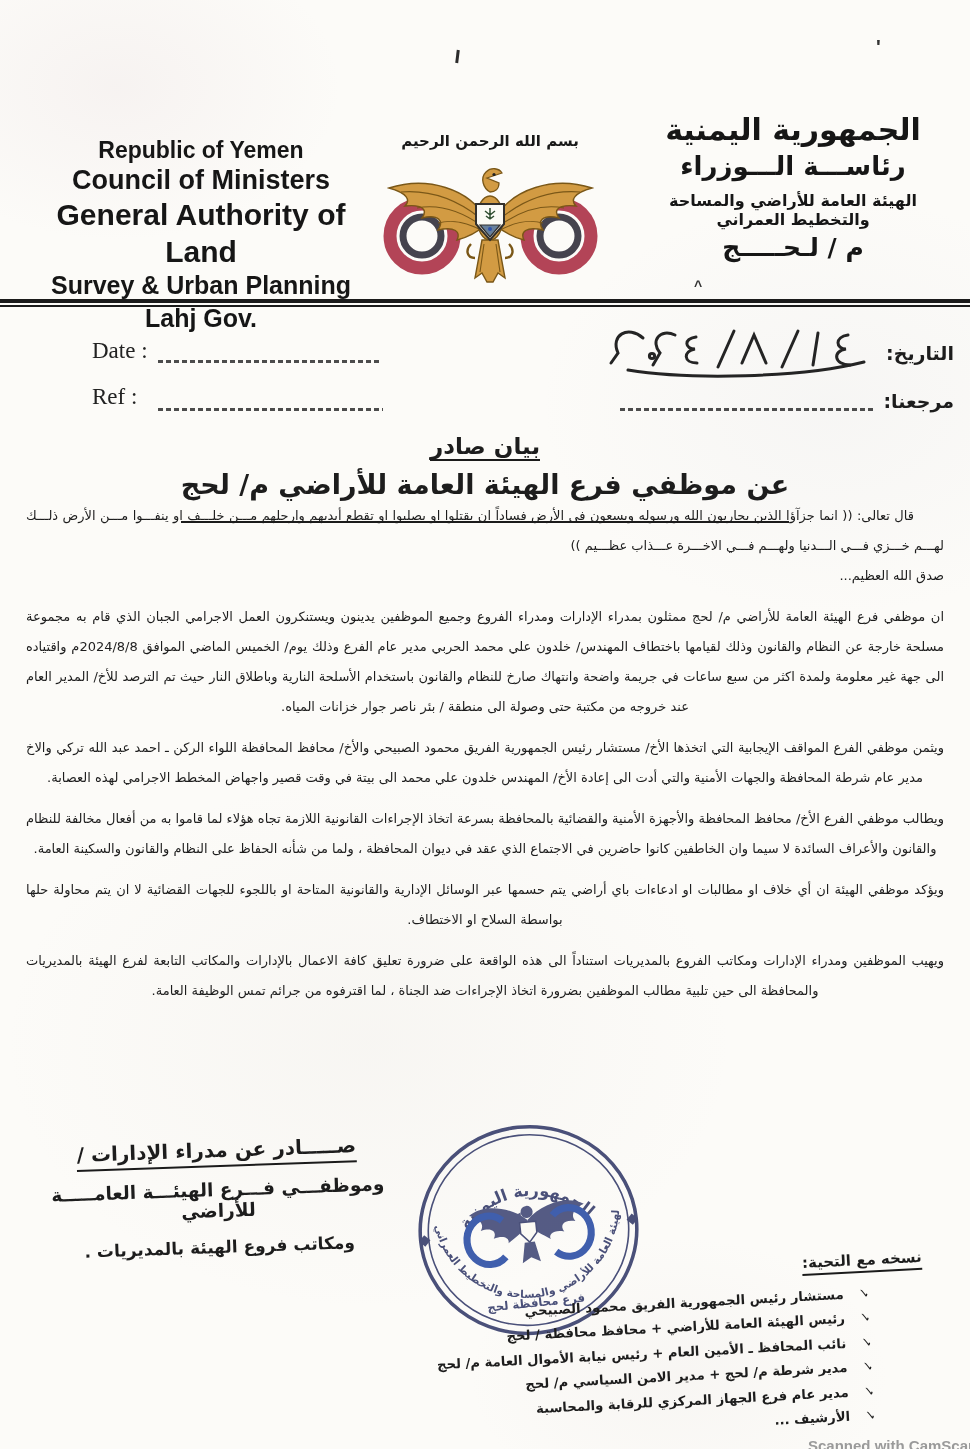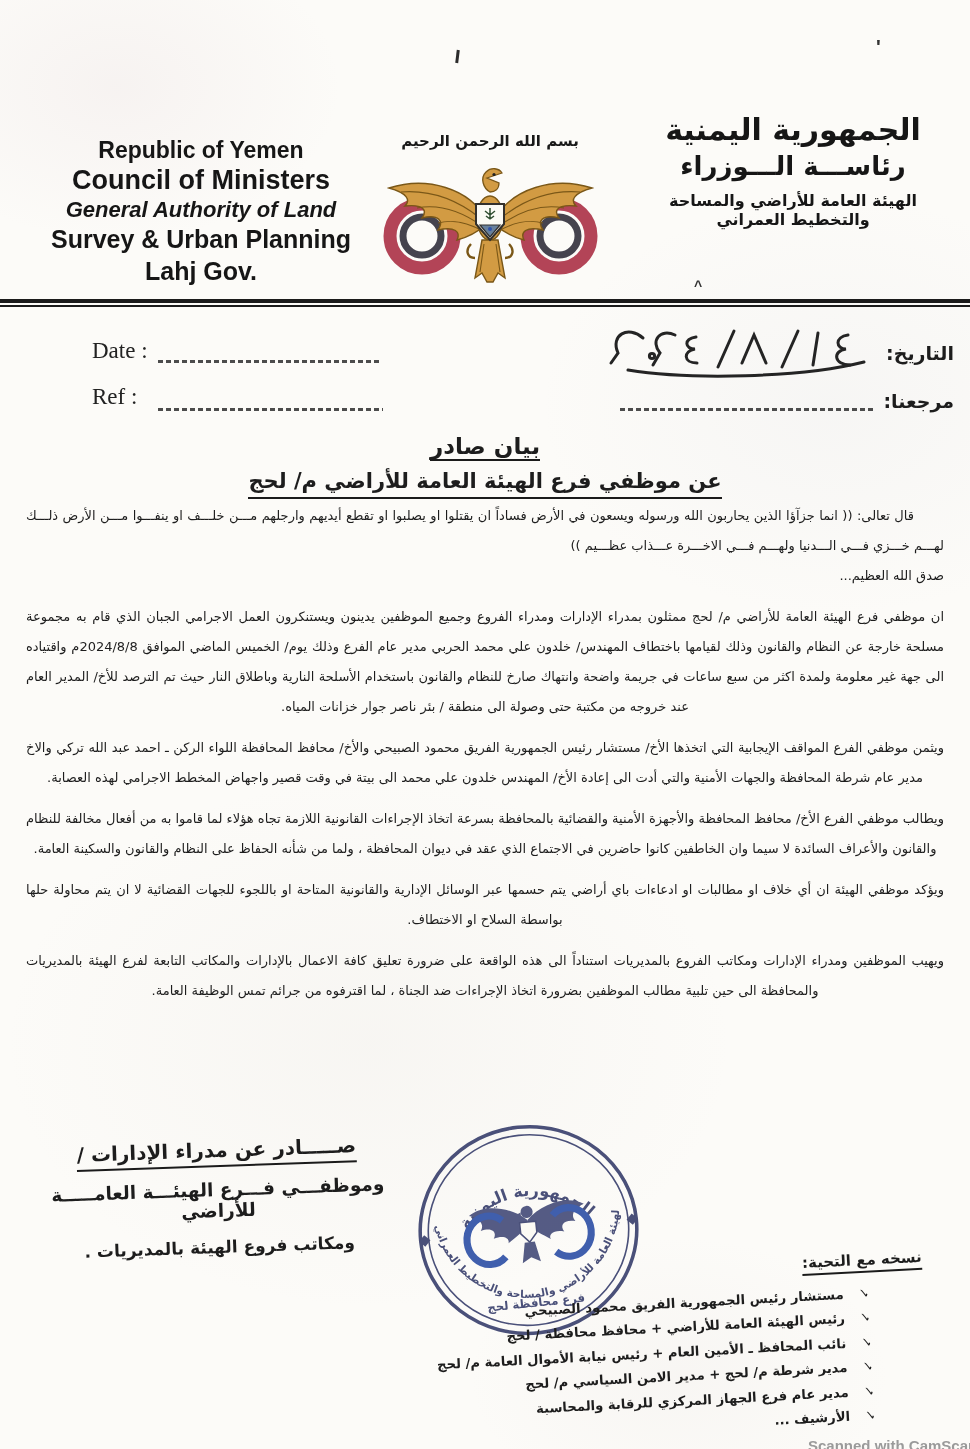--- a/index.html
+++ b/index.html
@@ -14,40 +14,40 @@
     color:#1d1d1d;
   }
   .abs{position:absolute;}
   .en{font-family:"Liberation Sans",sans-serif;}
   .serif{font-family:"Liberation Serif",serif;}
   .ar{font-family:"DejaVu Sans",sans-serif;direction:rtl;}
   
   .hdr-en{left:30px;top:136px;width:318px;text-align:center;line-height:1.22;color:#161616;margin-left:12px;}
   .hdr-en .l1{font-size:23px;font-weight:600;}
   .hdr-en .l2{font-size:27px;font-weight:800;}
-  .hdr-en .l3{font-size:22px;font-weight:700;font-style:italic;}
+  .hdr-en .l3{font-size:30px;font-weight:700;}
   .hdr-en .l4{font-size:25px;font-weight:600;}
   .hdr-en .l5{font-size:25px;font-weight:800;margin-top:2px;}
   
   .hdr-ar{left:628px;top:112px;width:330px;text-align:center;color:#161616;}
   .hdr-ar .a1{font-size:30px;font-weight:bold;letter-spacing:-1px;}
   .hdr-ar .a2{font-size:26px;font-weight:bold;margin-top:4px;}
   .hdr-ar .a3{font-size:16px;font-weight:bold;margin-top:10px;}
   .hdr-ar .a4{font-size:25px;font-weight:bold;margin-top:4px;}
   
   .rule{left:0;right:0;top:299px;height:2px;border-top:4px solid #1b1b1b;border-bottom:2px solid #1b1b1b;}
   
   .lbl-en{font-size:23px;color:#222;}
   .dotline{display:inline-block;height:3px;background:repeating-linear-gradient(90deg,#4c4c4c 0 5px,transparent 5px 8px);}
   .lbl-ar{font-size:19px;font-weight:bold;}
   
   .title1{left:0;right:0;top:433px;text-align:center;}
   .title2{left:0;right:0;top:469px;text-align:center;}
   .title1 span{font-size:23px;font-weight:bold;border-bottom:2.5px solid #1b1b1b;}
-  .title2 span{font-size:21px;font-weight:bold;border-bottom:2.5px solid #1b1b1b;padding-bottom:4px;}
+  .title2 span{font-size:27px;font-weight:bold;border-bottom:2.5px solid #1b1b1b;padding-bottom:21px;}
   
   .body-block{left:26px;right:26px;top:501px;font-size:13px;font-weight:normal;
     line-height:30px;text-align:justify;}
   .para{margin:0 0 11px 0;text-align:justify;text-align-last:center;}
   .para.verse{text-align-last:auto;margin-bottom:0;text-indent:30px;}
   .verse-closing{text-align:right;margin-bottom:11px;}
   
   .sig{left:44px;top:1138px;width:348px;text-align:center;transform:rotate(-2deg);}
   .sig .s1{font-size:20px;font-weight:bold;}
   .sig .s1 span{border-bottom:2.5px solid #1b1b1b;padding-bottom:3px;}
@@ -112,20 +112,21 @@
     <path d="M93,78 L121,78 L121,98 L107,114 L93,98 Z" fill="#fbfaf4" stroke="#33302c" stroke-width="2"></path>
     <path d="M107,82 V93 M102,85 L107,89 M112,85 L107,89 M103,90 L107,93 M111,90 L107,93" stroke="#2f4d2f" stroke-width="1.5" fill="none"></path>
     <path d="M97,99 L107,111 L117,99 Z" fill="#67809c" stroke="#33302c" stroke-width="1.2"></path>
     <circle cx="107" cy="103" r="2" fill="#2f52aa"></circle>
   </svg>
 
   <div class="abs ar hdr-ar">
     <div class="a1">الجمهورية اليمنية</div>
     <div class="a2">رئاســـة الـــوزراء</div>
     <div class="a3">الهيئة العامة للأراضي والمساحة والتخطيط العمراني</div>
+    <div class="a4">م / لـحـــــج</div>
   </div>
 
   <div class="abs rule"></div>
 
   <div class="abs serif lbl-en" style="left:92px;top:338px;">Date :</div>
   <div class="abs dotline" style="left:158px;top:360px;width:222px;"></div>
   <div class="abs serif lbl-en" style="left:92px;top:384px;">Ref :</div>
   <div class="abs dotline" style="left:158px;top:408px;width:225px;"></div>
 
   <div class="abs ar lbl-ar" style="right:16px;top:342px;">التاريخ:</div>

